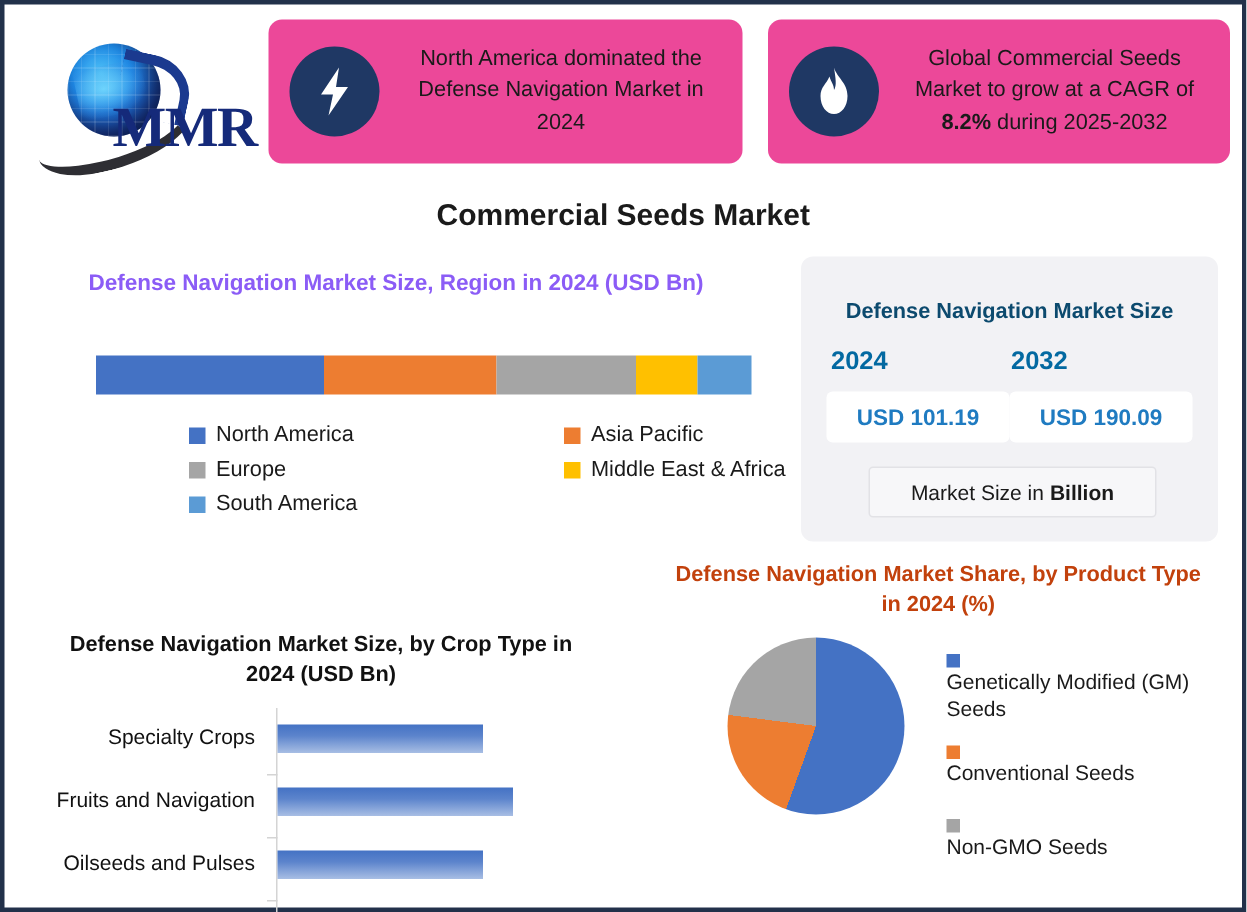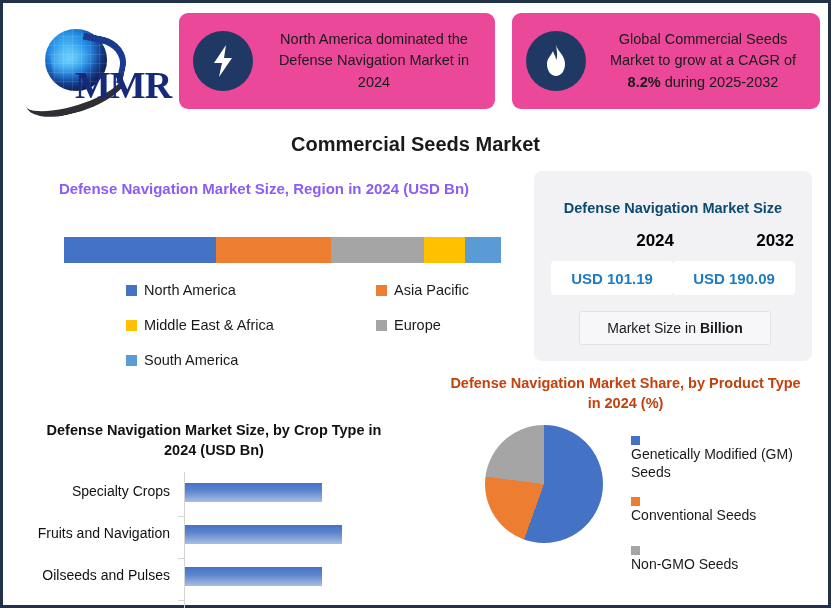--- a/index.html
+++ b/index.html
@@ -42,30 +42,30 @@
   
   #main-title{position:absolute;left:0;top:130px;width:825px;text-align:center;
       font-size:20px;font-weight:bold;color:#1a1a1a;}
 
   
   #region-block{position:absolute;left:40px;top:176px;width:480px;}
   #region-title{text-align:center;font-size:15px;font-weight:bold;color:#8b5cf6;line-height:1.35;width:430px;margin-left:6px;}
   #stacked{position:absolute;left:21px;top:58px;width:437px;height:26px;display:flex;}
   #stacked div{height:100%;}
   #region-legend{position:absolute;left:83px;top:103px;width:420px;
-      display:grid;grid-template-columns:250px 190px;row-gap:19px;}
+      display:grid;grid-template-columns:250px 190px;row-gap:7px;}
   .lg{display:flex;align-items:center;font-size:14.5px;color:#1a1a1a;}
   .lg .sw{width:11px;height:11px;margin-right:7px;flex:0 0 auto;}
 
   
   #size-panel{position:absolute;left:531px;top:168px;width:278px;height:190px;
       background:#F2F2F5;border-radius:8px;}
   #size-title{position:absolute;left:0;top:13px;width:278px;text-align:center;
       font-size:14.5px;font-weight:bold;color:#0c4a6e;line-height:1.35;margin-top:15px;}
-  .yr{position:absolute;top:60px;font-size:17px;font-weight:bold;color:#000000;text-align:right;width:120px;}
+  .yr{position:absolute;top:60px;font-size:17px;font-weight:bold;color:#0369a1;text-align:left;width:120px;}
   #yr-2024{left:20px;} #yr-2032{left:140px;}
   .valbox{position:absolute;top:90px;width:122px;height:34px;background:#fff;border-radius:4px;
       display:flex;align-items:center;justify-content:center;font-size:15px;font-weight:bold;color:#1F7BC1;}
   #val-2024{left:17px;} #val-2032{left:139px;}
   #size-foot{position:absolute;left:45px;top:140px;width:190px;height:32px;background:#F7F7F9;
       border:1px solid #E2E2E6;border-radius:3px;display:flex;align-items:center;justify-content:center;
       font-size:14px;color:#1a1a1a;}
   #size-foot b{font-weight:bold;margin-left:4px;}
 
   
@@ -135,26 +135,26 @@
     <div id="region-legend">
         <div class="lg">
           <span class="sw" style="background: rgb(68, 114, 196);"></span>
           <span>North America</span>
         </div>
         <div class="lg">
           <span class="sw" style="background: rgb(237, 125, 49);"></span>
           <span>Asia Pacific</span>
         </div>
         <div class="lg">
+          <span class="sw" style="background: rgb(165, 165, 165);"></span>
+          <span>Europe</span>
+        </div>
+        <div class="lg">
           <span class="sw" style="background: rgb(255, 192, 0);"></span>
           <span>Middle East &amp; Africa</span>
-        </div>
-        <div class="lg">
-          <span class="sw" style="background: rgb(165, 165, 165);"></span>
-          <span>Europe</span>
         </div>
         <div class="lg">
           <span class="sw" style="background: rgb(91, 155, 213);"></span>
           <span>South America</span>
         </div>
       </div>
   </div>
 
   <div id="size-panel">
     <div id="size-title">Defense Navigation Market Size</div>

